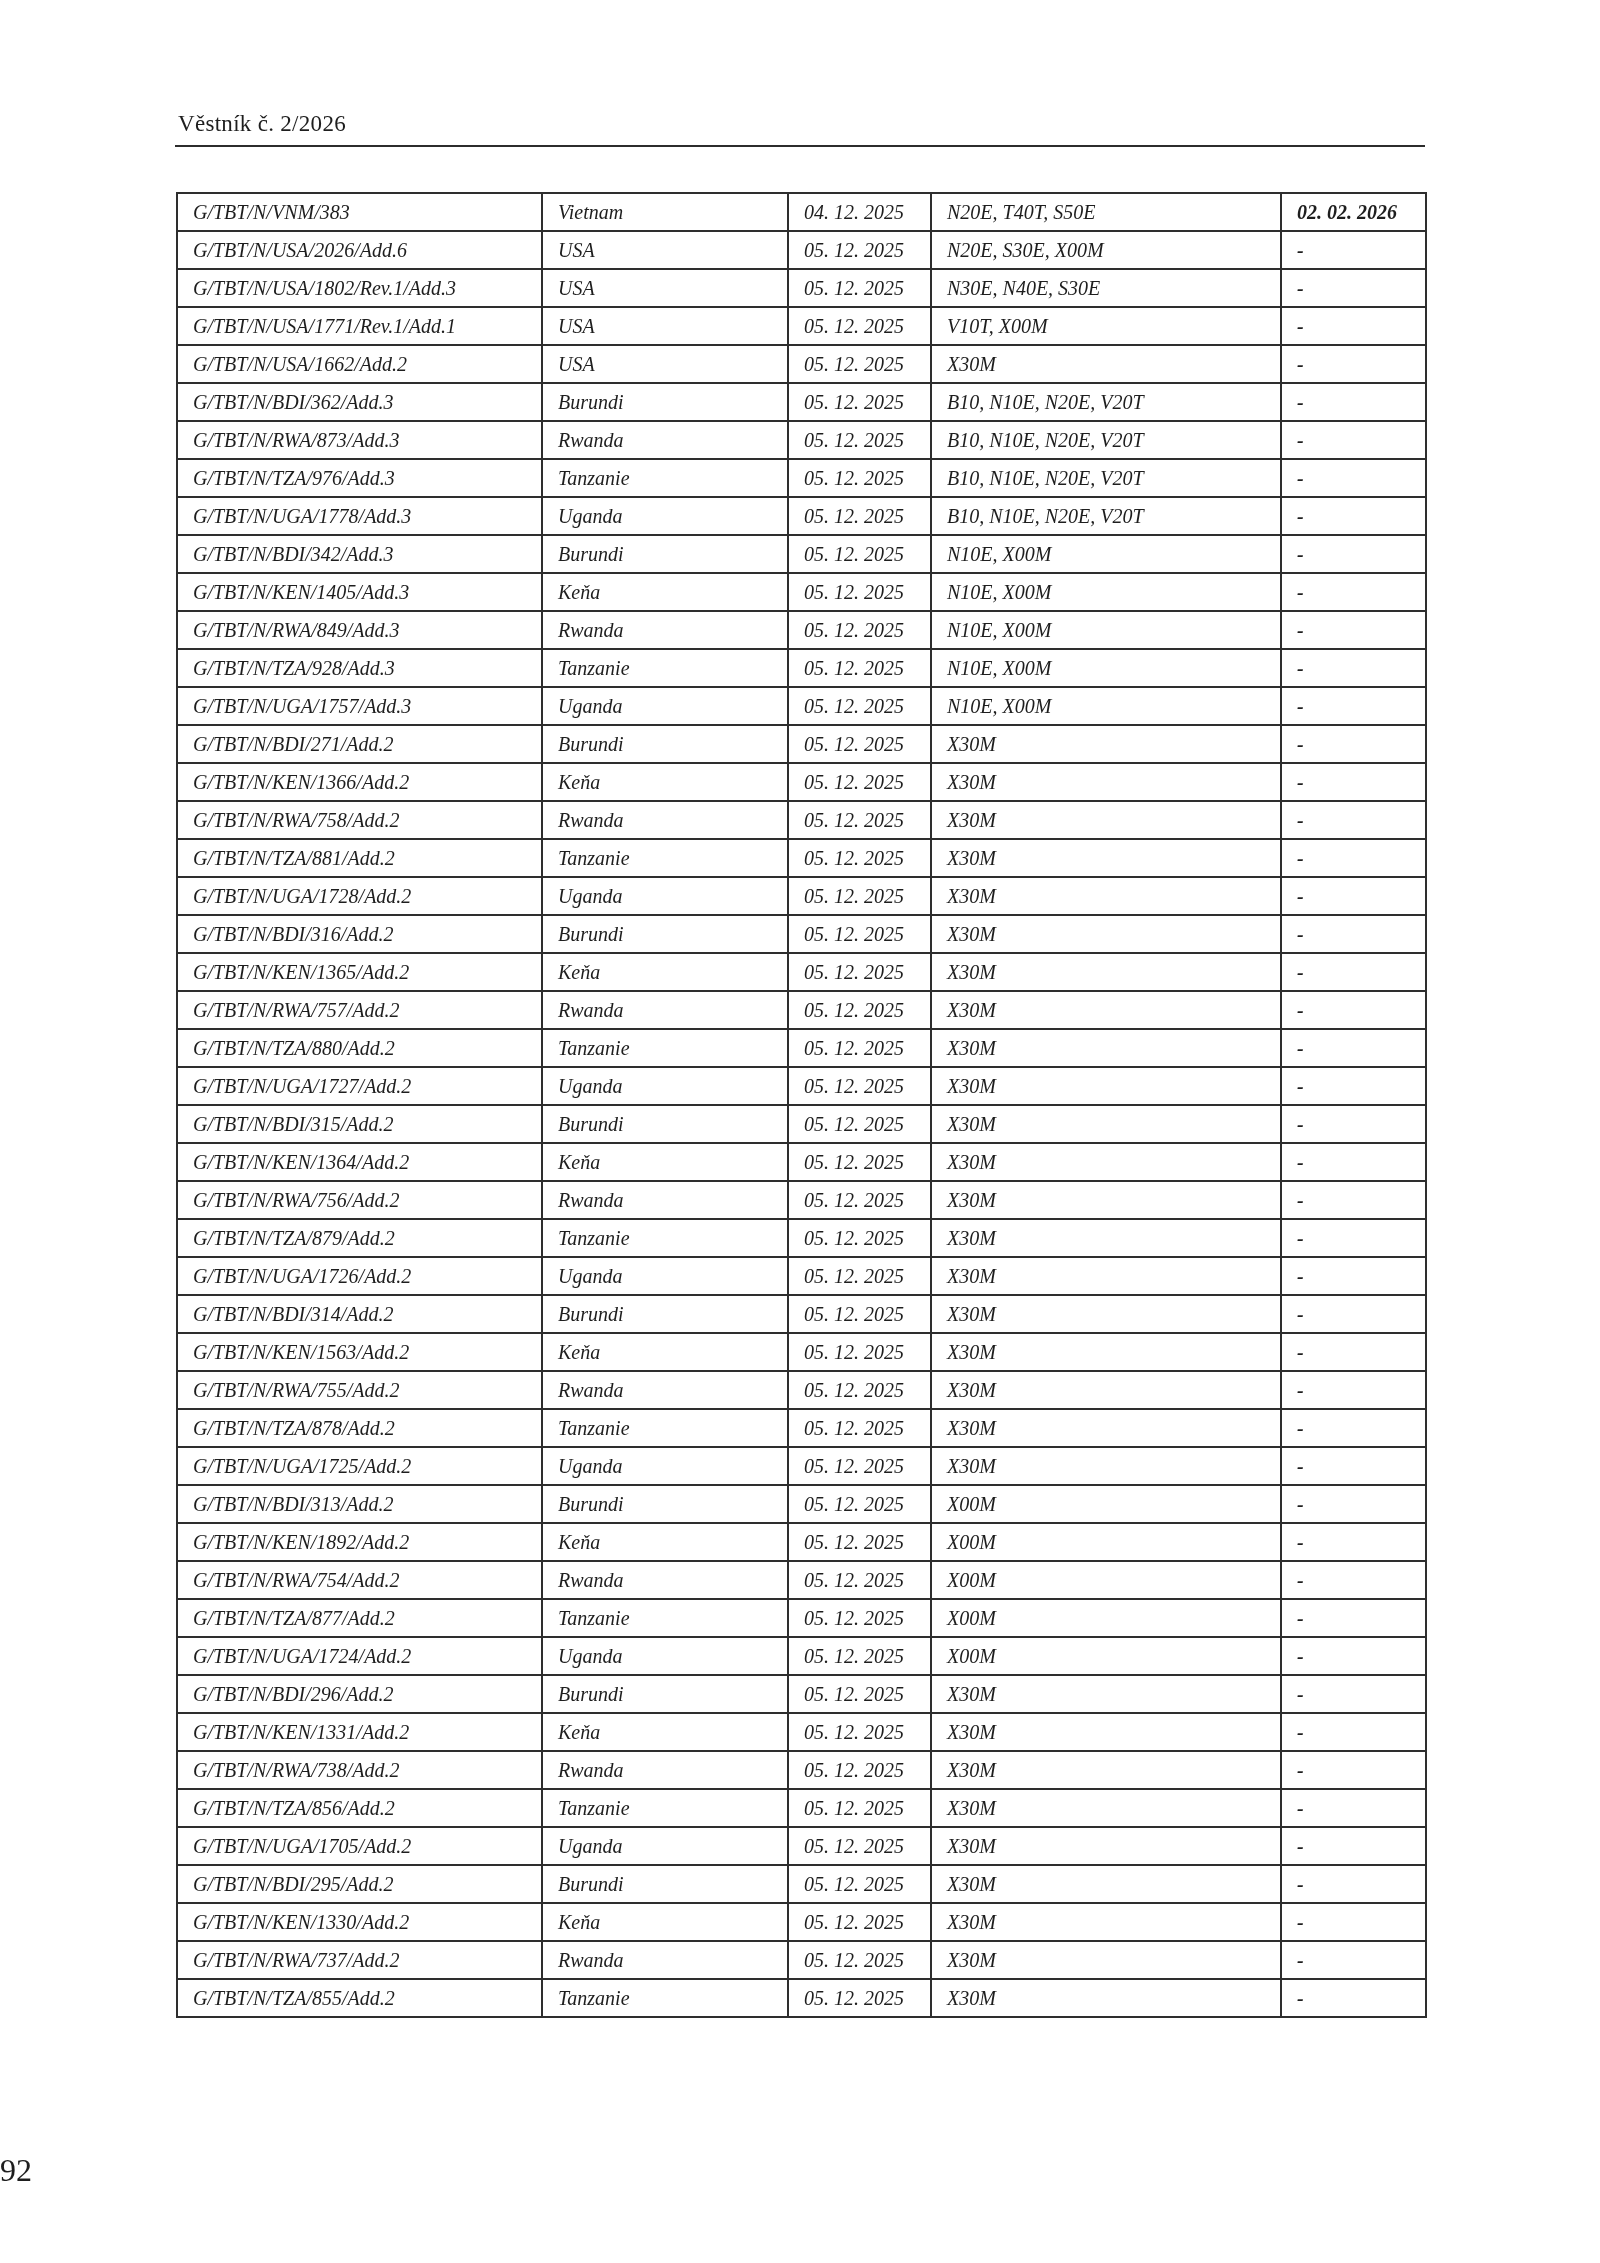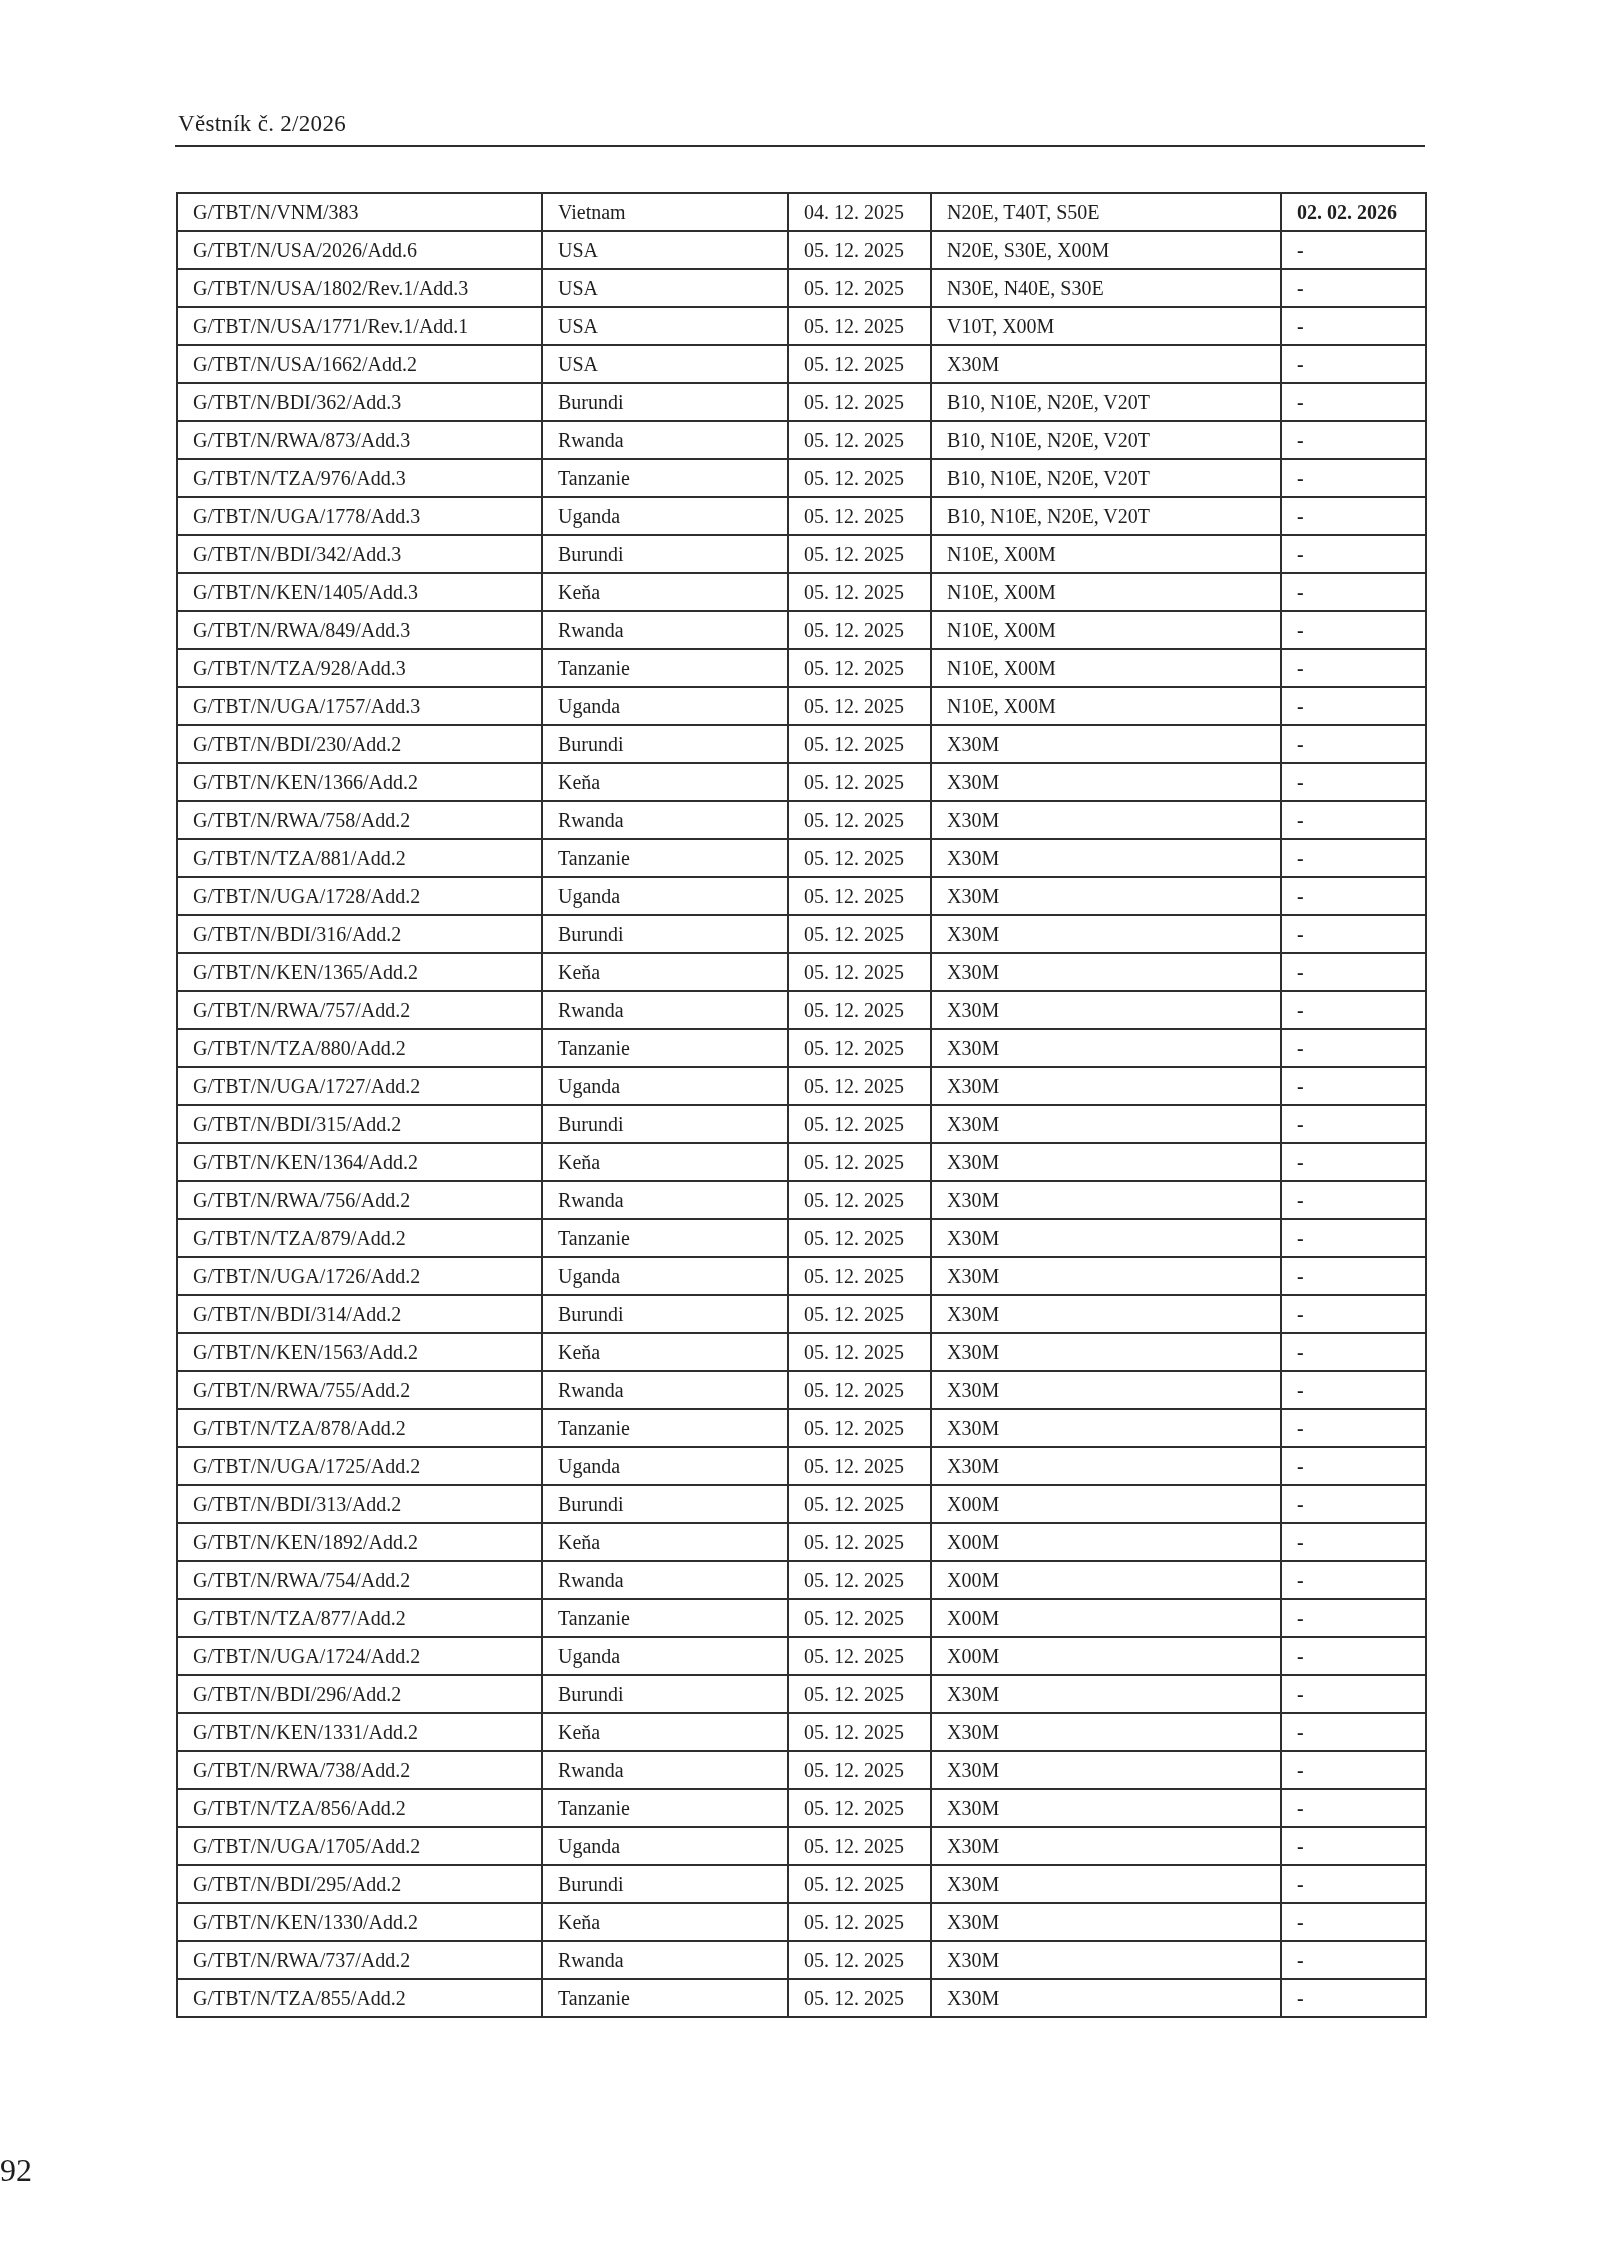--- a/index.html
+++ b/index.html
@@ -29,20 +29,21 @@
     background: #2c2c2c;
   }
   table.notif {
     position: absolute;
     left: 176px;
     top: 192px;
     width: 1249px;
     border-collapse: collapse;
     table-layout: fixed;
     font-size: 20px;
+    font-style: italic;
   }
   table.notif td {
     border: 2px solid #2e2e2e;
     height: 36px;
     padding: 0 6px 0 15px;
     vertical-align: middle;
     white-space: nowrap;
     overflow: hidden;
     color: #1e1e1e;
   }
@@ -166,21 +167,21 @@
           <td class="col-deadline">-</td>
         </tr>
         <tr>
           <td>G/TBT/N/UGA/1757/Add.3</td>
           <td>Uganda</td>
           <td>05. 12. 2025</td>
           <td>N10E, X00M</td>
           <td class="col-deadline">-</td>
         </tr>
         <tr>
-          <td>G/TBT/N/BDI/230/Add.2</td>
+          <td>G/TBT/N/BDI/271/Add.2</td>
           <td>Burundi</td>
           <td>05. 12. 2025</td>
           <td>X30M</td>
           <td class="col-deadline">-</td>
         </tr>
         <tr>
           <td>G/TBT/N/KEN/1366/Add.2</td>
           <td>Keňa</td>
           <td>05. 12. 2025</td>
           <td>X30M</td>

